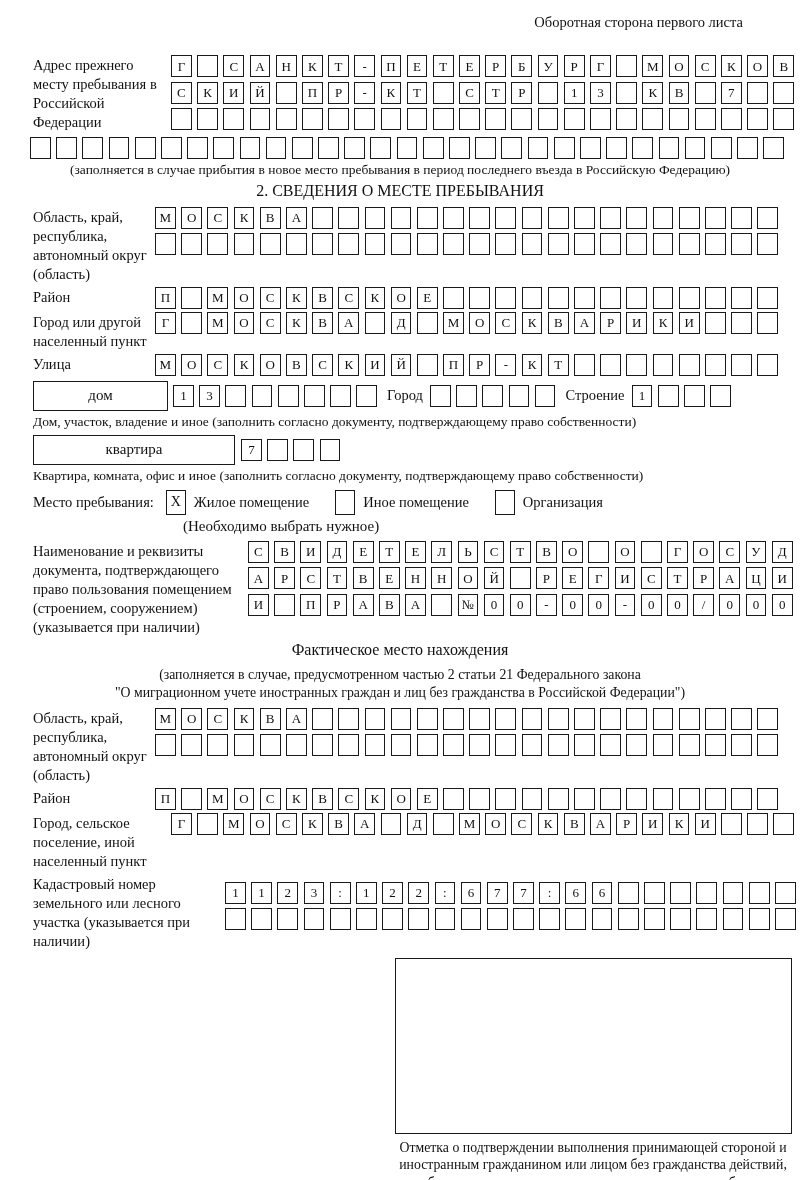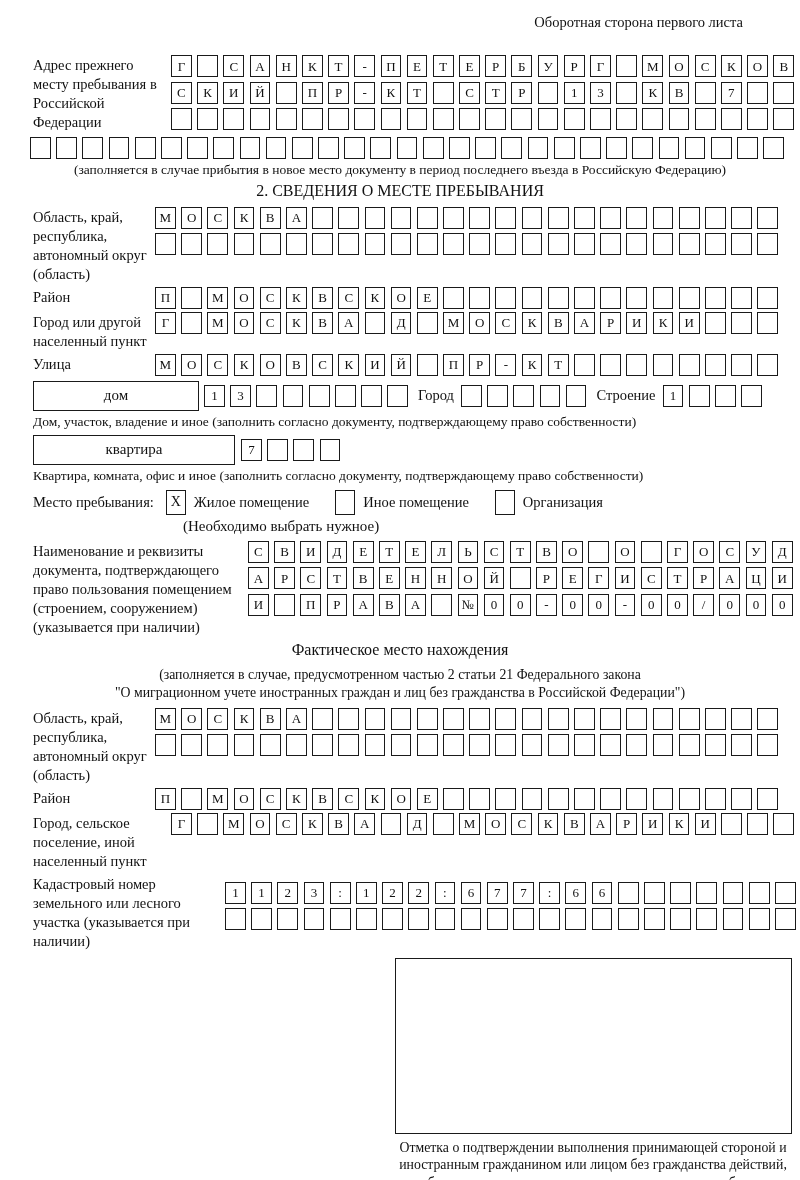--- a/index.html
+++ b/index.html
@@ -21,21 +21,21 @@
     border:1.5px solid #1a1a1a;display:flex;align-items:center;justify-content:center;
     font-size:13px;line-height:1;background:#fff;
   }
   .fullrow{margin:4.8px 0 2px -3px;}
   .caption{font-size:13.5px;line-height:16px;margin:3px 0 4px 0;}
   .caption.center{text-align:center;padding-right:28px;}
   .sec-title{text-align:center;font-weight:normal;font-size:16px;margin:0 28px 7px 0;}
   
   .hrow{display:flex;align-items:center;margin:5px 0 2px 0;}
   .widebox{height:30px;box-sizing:border-box;border:1.6px solid #1a1a1a;display:flex;align-items:center;justify-content:center;font-size:15px;}
-  .dom-w{width:166px;margin-right:5px;} .kv-w{width:202px;margin-right:6px;}
+  .dom-w{width:135px;margin-right:5px;} .kv-w{width:202px;margin-right:6px;}
   .inline-lbl{font-size:14.5px;margin:0 7px 0 10px;}
   
   .stayrow{display:flex;align-items:center;margin:6px 0 2px 0;font-size:14.5px;}
   .checkbox{
     flex:0 0 20px;width:20px;height:25px;box-sizing:border-box;border:1.6px solid #1a1a1a;
     display:flex;align-items:center;justify-content:center;font-size:14px;
   }
   .optlbl{margin:0 26px 0 8px;}
   .hint{font-size:15px;margin:3px 0 6px 150px;}
   .note{text-align:center;font-size:13.8px;line-height:18px;padding-right:28px;}
@@ -159,21 +159,21 @@
       <span class="cell"></span>
       <span class="cell"></span>
       <span class="cell"></span>
       <span class="cell"></span>
       <span class="cell"></span>
       <span class="cell"></span>
       <span class="cell"></span>
       <span class="cell"></span>
       <span class="cell"></span>
     </div>
-  <div class="caption center">(заполняется в случае прибытия в новое место документу в период последнего въезда в Российскую Федерацию)</div>
+  <div class="caption center">(заполняется в случае прибытия в новое место пребывания в период последнего въезда в Российскую Федерацию)</div>
 
   <div class="sec-title">2. СВЕДЕНИЯ О МЕСТЕ ПРЕБЫВАНИЯ</div>
 
   <div class="frow">
     <div class="flabel w122">Область, край, республика, автономный округ (область)</div>
     <div class="fcells">
       <div class="cellrow">
           <span class="cell">М</span>
           <span class="cell">О</span>
           <span class="cell">С</span>

